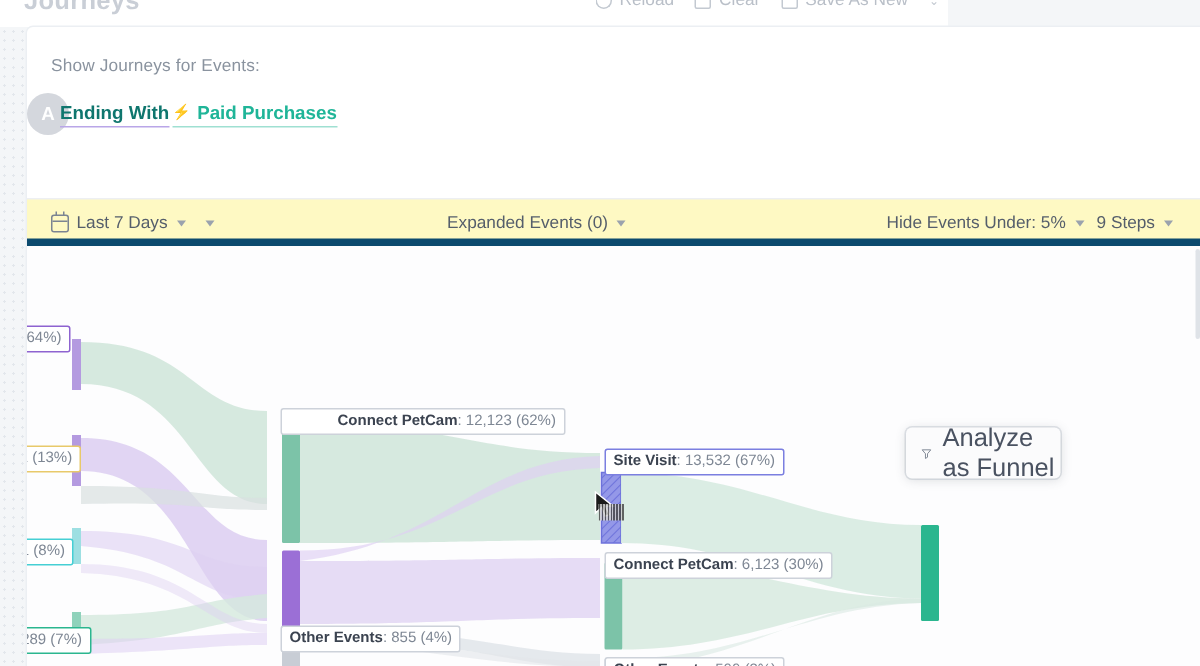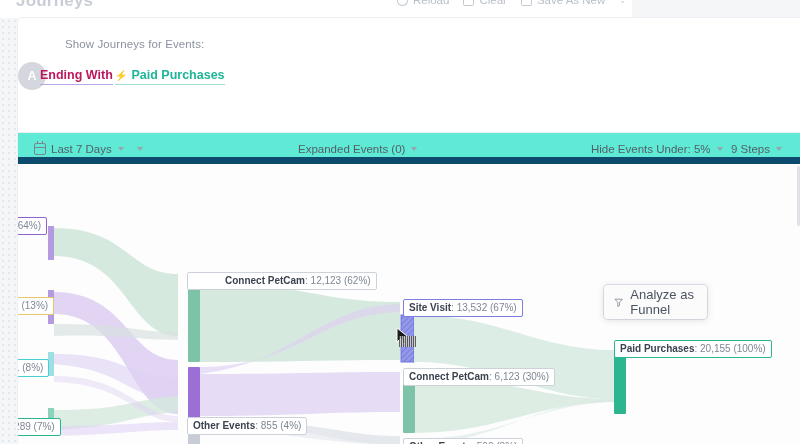--- a/index.html
+++ b/index.html
@@ -52,37 +52,37 @@
   .card {
     position: absolute; left: 18px; top: 18px; width: 782px; height: 426px;
     background: #ffffff;
     border-top-left-radius: 4px;
     box-shadow: 0 0 0 1px #eceff3;
     overflow: hidden;
   }
 
   .hint {
     position: absolute; left: 16px; top: 20px;
-    font-size: 11.5px; color: #8a939f; letter-spacing: .1px; margin-left: 31px;
+    font-size: 11.5px; color: #8a939f; letter-spacing: .1px;
   }
 
   
   .evrow {
     position: absolute; left: 0; top: 38px; width: 782px; height: 48px;
   }
   .avatar {
     position: absolute; left: 0px; top: 6px;
     width: 28px; height: 28px; border-radius: 50%;
     background: #d4d7dd; color: #ffffff;
     font-size: 12.5px; font-weight: bold;
     display: flex; align-items: center; justify-content: center;
   }
   .ending-with {
     position: absolute; left: 22px; top: 12px;
-    font-size: 12.5px; font-weight: bold; color: #be185d;
+    font-size: 12.5px; font-weight: bold; color: #0f766e;
     border-bottom: 1px solid #b9a6e8;
     padding-bottom: 2px;
     cursor: pointer;
   }
   .eventpill {
     position: absolute; left: 97px; top: 12px;
     display: flex; align-items: center; gap: 4px;
     font-size: 12.5px; font-weight: bold; color: #1fb598;
     border-bottom: 1px solid #9fe0d2;
     padding-bottom: 2px;
@@ -99,22 +99,22 @@
     font-size: 10.5px; color: #98a0ab;
     display: flex; align-items: center; justify-content: center;
     cursor: pointer;
     margin-top: 40px;
   }
 
   
   .filterbar {
     position: absolute; left: 0; top: 114px; width: 782px; height: 32px;
     border-top: 1px solid #edeff2;
-    border-bottom: 7px solid #0c4a6e;
-    background: #5eead4;
+    border-bottom: 5px solid #0c4a6e;
+    background: #fef9c3;
   }
   .fitem {
     position: absolute; top: 0; height: 31px;
     display: flex; align-items: center; gap: 5px;
     font-size: 11.5px; color: #555e6b; white-space: nowrap;
     cursor: pointer;
   }
   .cal {
     position: relative; width: 12px; height: 12px;
     border: 1.3px solid #7b8492; border-radius: 2px;
@@ -159,21 +159,21 @@
 
   
   .popup {
     position: absolute; left: 604px; top: 285px;
     width: 103px; height: 34px;
     background: #fbfbfc;
     border-radius: 4px;
     box-shadow: 0 1px 7px rgba(60,70,85,.18), 0 0 0 1px rgba(200,205,214,.5);
     display: flex; align-items: center; gap: 7px;
     padding-left: 10px;
-    font-size: 13px; color: #4a5261;
+    font-size: 17px; color: #4a5261;
     cursor: pointer;
   }
   .funnel-ico { width: 13px; height: 13px; }
 
   
   .cursor {
     position: absolute; left: 395px; top: 327px;
     width: 22px; height: 22px; pointer-events: none;
   }
 
@@ -345,23 +345,20 @@
       <div class="nlabel" style="left:385px; top:135px; border-color:#7b7fe0;">
         <b>Site Visit</b><span>: </span><span>13,532 (67%)</span>
       </div>
       <div class="nlabel" style="left:385px; top:204px;">
         <b>Connect PetCam</b><span>: </span><span>6,123 (30%)</span>
       </div>
       <div class="nlabel" style="left:385px; top:274px;">
         <b>Other Events</b><span>: </span><span>500 (3%)</span>
       </div>
 
-      <div class="nlabel" style="left:596px; top:176px; border-color:#2bb68f;">
-        <b>Paid Purchases</b><span>: </span><span>20,155 (100%)</span>
-      </div>
     </div>
 
     <div class="scroll-v"></div>
   </div>
 
   <div class="popup">
     <svg class="funnel-ico" viewBox="0 0 14 14">
       <path d="M1.5 2h11l-4.2 5v4.4L5.7 13V7z" fill="none" stroke="#6f7886" stroke-width="1.1" stroke-linejoin="round"></path>
     </svg>
     <span>Analyze as Funnel</span>

